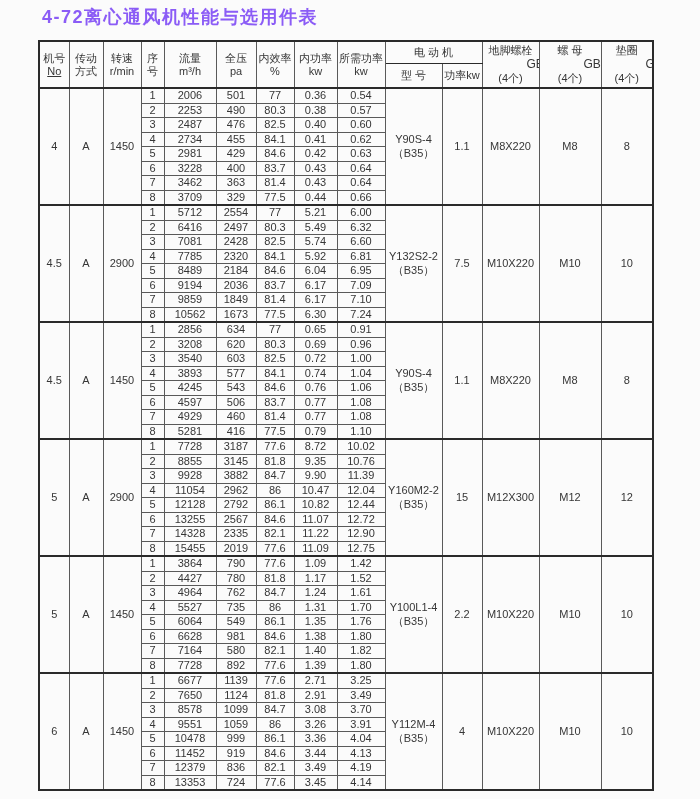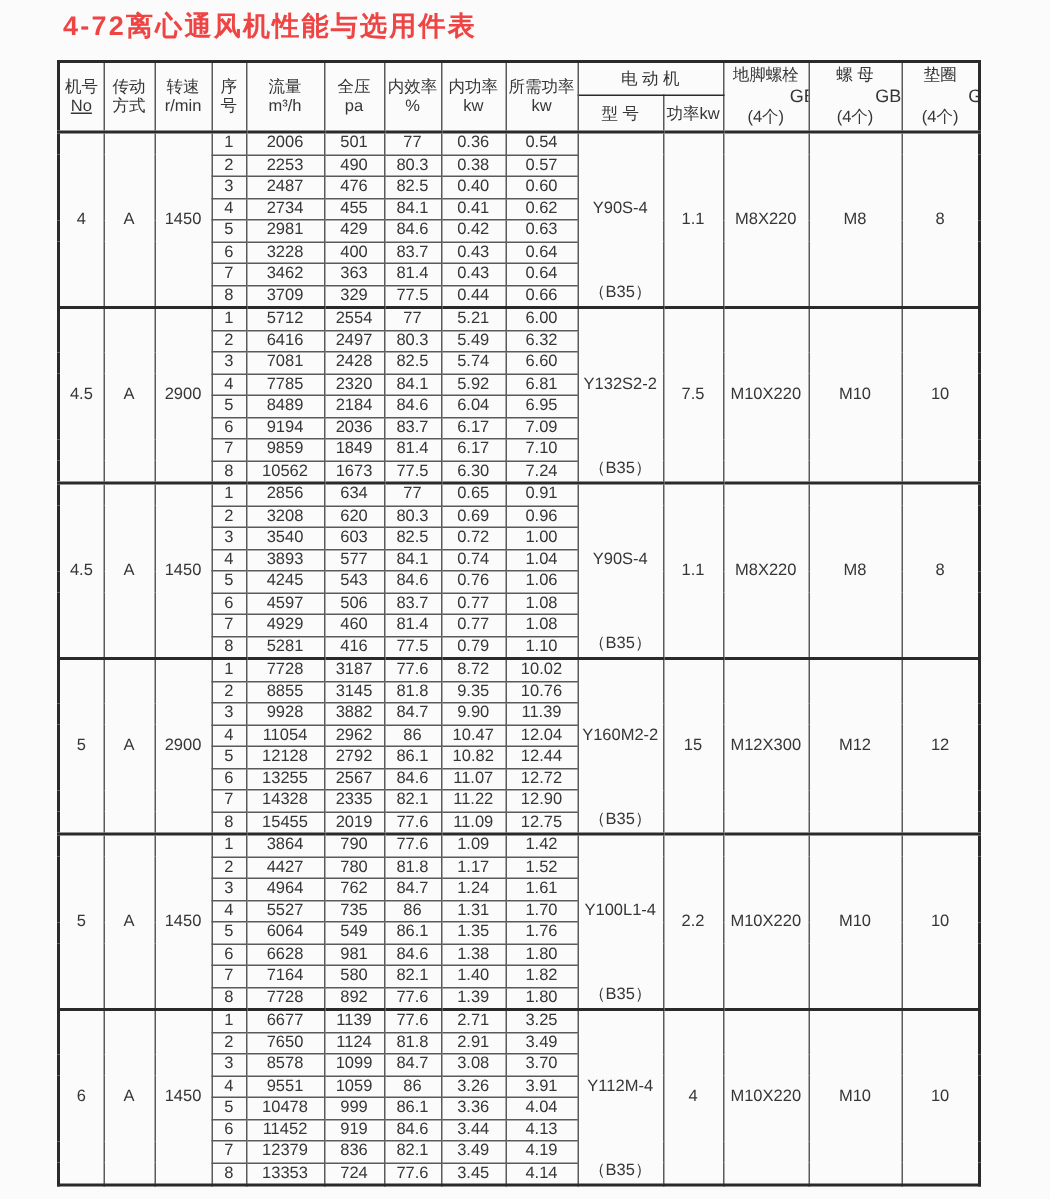--- a/index.html
+++ b/index.html
@@ -6,21 +6,21 @@
   body {
     width:700px; height:799px;
     background:#fbfbfb;
     font-family:"Liberation Sans","DejaVu Sans",sans-serif;
     color:#2e2e2e;
     position:relative;
     overflow:hidden;
   }
   .title {
     position:absolute; left:42px; top:5px;
-    font-size:18px; font-weight:bold; color:#ef4444;
+    font-size:18px; font-weight:bold; color:#8b5cf6;
     letter-spacing:1.5px;
     text-align:center;
   }
   table.fan {
     position:absolute; left:38px; top:40px;
     width:614px;
     border-collapse:collapse; table-layout:fixed;
     font-size:11px; color:#363636;
     border:2px solid #2a2a2a;
   }
@@ -31,21 +31,21 @@
     white-space:nowrap; overflow:hidden;
   }
   .fan thead tr.h1 th { height:21px; }
   .fan thead tr.h2 th { height:23px; }
   .fan tbody td { height:13.5px; line-height:1; }
   .fan tr.block-start td { border-top:2px solid #2a2a2a; }
   .fan thead th { border-bottom-color:#2a2a2a; }
   .hl { display:block; line-height:1.18; }
   .gb { font-size:12px;margin-left:44px; }
   .uo { text-decoration:underline; text-underline-offset:1px; }
-  .mm { line-height:1.25;margin-top:42px; }
+  .mm { line-height:1.25; }
 </style>
 </head>
 <body>
 
 <div class="title">4-72离心通风机性能与选用件表</div>
 
 <table class="fan">
   <colgroup>
     <col style="width:30px">
       <col style="width:34px">

